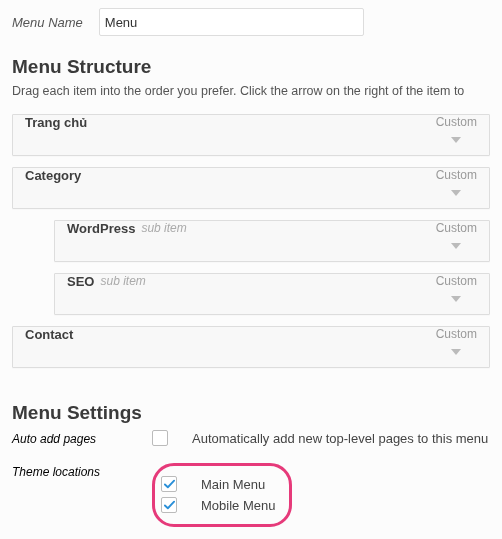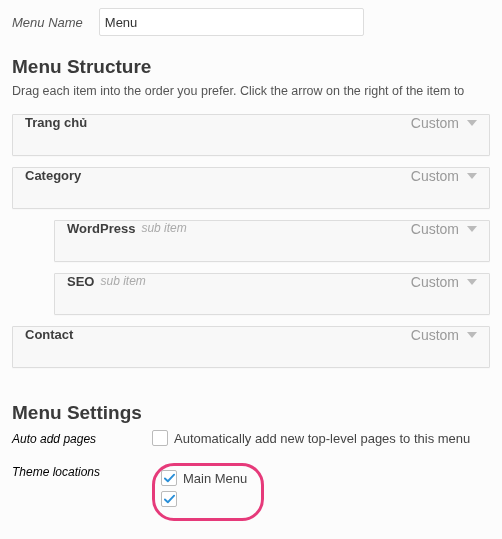--- a/index.html
+++ b/index.html
@@ -72,21 +72,22 @@
     font-size: 12px;
     margin-left: 6px;
     font-weight: 400;
   }
   .mi-right {
     margin-left: auto;
     display: flex;
     align-items: center;
     gap: 8px;
     color: #888;
-    font-size: 14px;
+    font-size: 12px;
+    flex-direction: column;
   }
   .mi-type { color: #9a9a9a; }
   .caret-down-icn {
     width: 0;
     height: 0;
     border-left: 5px solid transparent;
     border-right: 5px solid transparent;
     border-top: 6px solid #bbb;
     display: inline-block;
   }
@@ -105,42 +106,42 @@
     font-size: 12px;
     padding-top: 2px;
     flex-shrink: 0;
   }
   .settings-row .scontent {
     flex: 1;
   }
   .chk-line {
     display: flex;
     align-items: center;
-    gap: 6px;
+    gap: 24px;
     margin-bottom: 5px;
     font-size: 13px;
     color: #444;
   }
   .chkbox {
     width: 16px;
     height: 16px;
     border: 1px solid #bbb;
     border-radius: 2px;
     background: #fff;
     display: inline-flex;
     align-items: center;
     justify-content: center;
     flex-shrink: 0;
   }
   .chkbox.checked svg { display: block; }
   .chkbox svg { display: none; width: 11px; height: 11px; }
   .highlight-oval {
     border: 3px solid #e63a7a;
     border-radius: 22px;
-    padding: 4px 14px 6px 6px;
+    padding: 10px 14px 6px 6px;
     display: inline-block;
   }
 </style>
 </head>
 <body>
 
 <div class="field-row">
   <span class="field-label">Menu Name</span>
   <input class="text-input" type="text" value="Menu" style="">
 </div>
@@ -213,17 +214,18 @@
                 <path d="M1 6 L4.2 9 L11 1.8" stroke="#2a8fd8" stroke-width="2" fill="none" stroke-linecap="round" stroke-linejoin="round"></path>
               </svg>
             </span>
             <span>Main Menu</span>
           </label><label class="chk-line">
             <span class="chkbox checked">
               <svg viewBox="0 0 12 12">
                 <path d="M1 6 L4.2 9 L11 1.8" stroke="#2a8fd8" stroke-width="2" fill="none" stroke-linecap="round" stroke-linejoin="round"></path>
               </svg>
             </span>
+            <span>Mobile Menu</span>
           </label></div>
     </div>
   </div>
 
 </div>
 
 </body></html>

